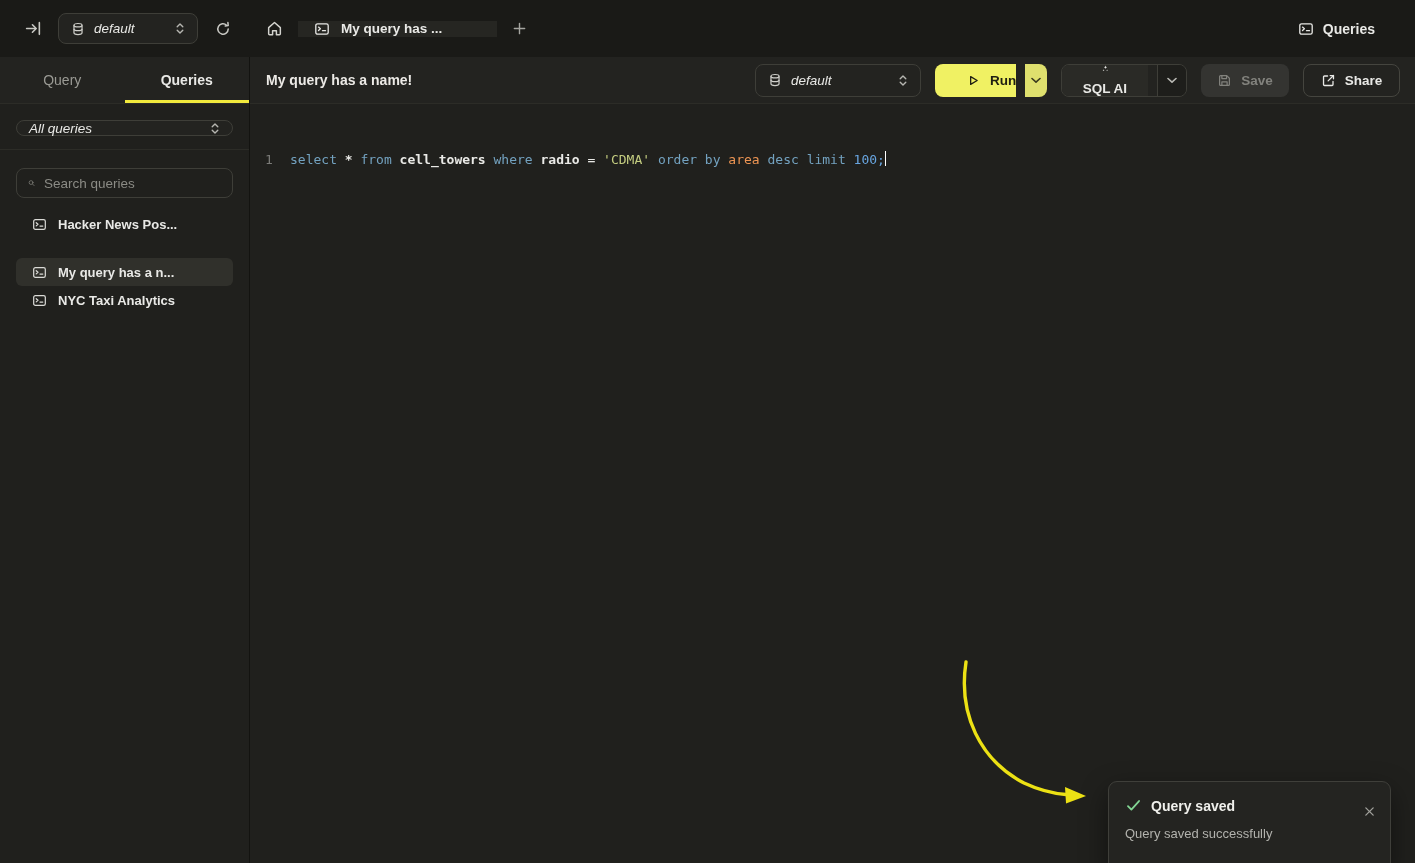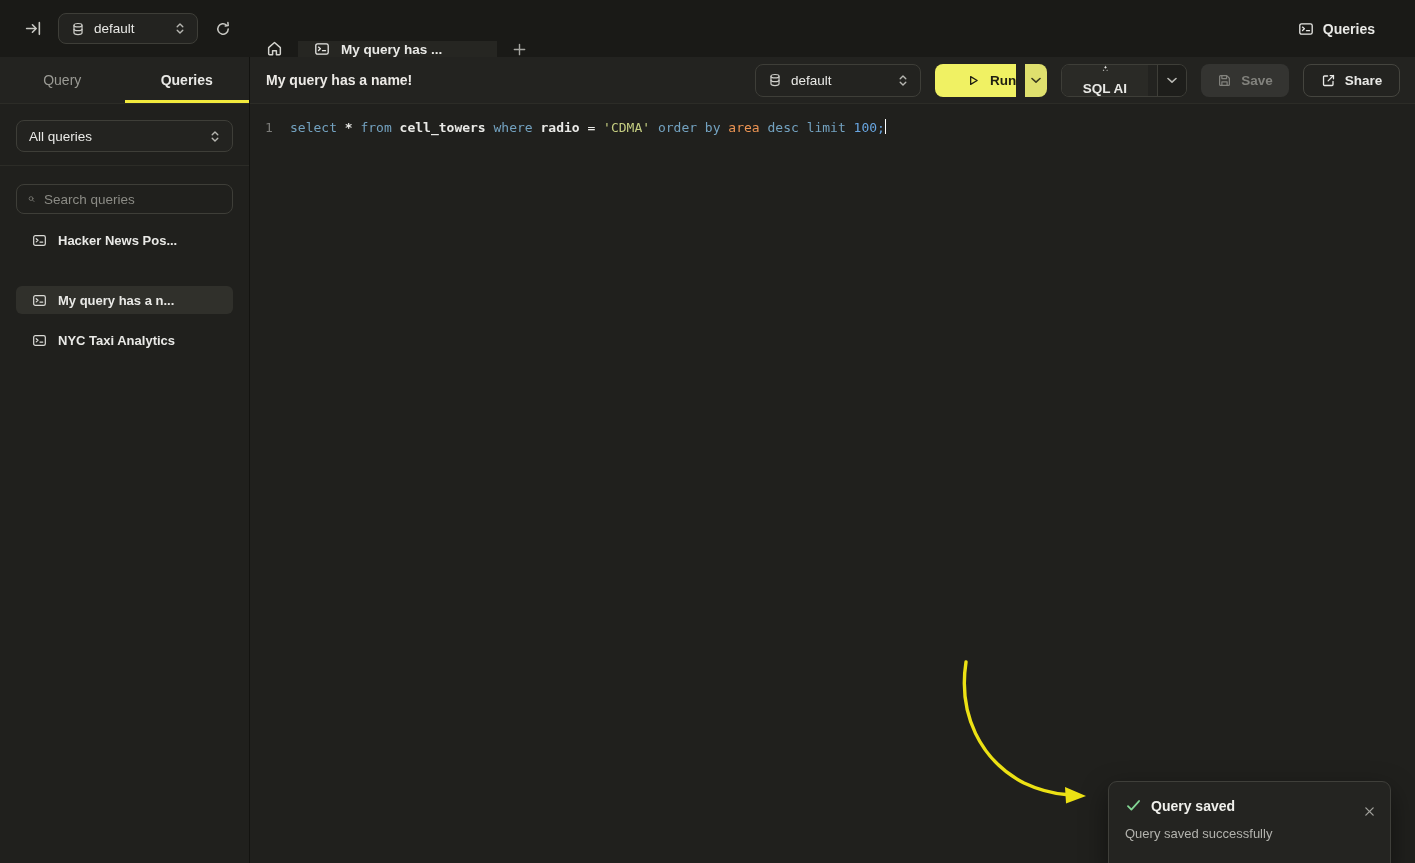--- a/index.html
+++ b/index.html
@@ -24,56 +24,56 @@
   }
   *{margin:0;padding:0;box-sizing:border-box;}
   html,body{background:#111;}
   body{font-family:"Liberation Sans", sans-serif;}
   .app{position:relative;width:1415px;height:863px;background:var(--bg-page);color:var(--txt);overflow:hidden;}
 
   
   .topbar{display:flex;align-items:stretch;height:57px;background:var(--bg-topbar);}
   .topbar-left{width:250px;flex:0 0 250px;display:flex;align-items:center;padding:0 12px 0 18px;gap:10px;}
   .icon-btn{display:flex;align-items:center;justify-content:center;width:30px;height:30px;border-radius:6px;color:#c9c9c4;cursor:pointer;background:transparent;border:none;}
-  .select{display:flex;align-items:center;gap:9px;height:31px;border:1px solid var(--border);border-radius:8px;padding:0 12px;background:#232320;cursor:pointer;}
+  .select{display:flex;align-items:center;gap:9px;height:31px;border:1px solid var(--border);border-radius:8px;padding:0 12px;background:#232320;cursor:pointer;font-style:italic;}
   .select .lbl{font-size:13.5px;color:var(--txt);}
   .topbar-left .select{flex:1;}
   .updown{margin-left:auto;color:#b6b6b1;}
-  .tabstrip{display:flex;align-items:flex-end;flex:1;}
+  .tabstrip{display:flex;align-items:center;flex:1;}
   .home-btn{width:48px;display:flex;align-items:center;justify-content:center;color:#d3d3ce;cursor:pointer;background:transparent;border:none;}
   .tab{display:flex;align-items:center;gap:11px;width:199px;padding:0 16px;background:var(--bg-tab-active);color:var(--txt);cursor:pointer;}
   .tab .tab-label{font-size:13.5px;font-weight:600;white-space:nowrap;overflow:hidden;}
   .plus-btn{width:44px;display:flex;align-items:center;justify-content:center;color:#a5a5a0;font-size:19px;cursor:pointer;background:transparent;border:none;}
   .topbar-right{display:flex;align-items:center;gap:9px;margin-left:auto;padding-right:40px;color:var(--txt);}
   .topbar-right .lbl{font-size:14px;font-weight:600;}
 
   
   .body{display:flex;height:806px;}
   .sidebar{width:250px;flex:0 0 250px;border-right:1px solid #131310;display:flex;flex-direction:column;background:var(--bg-page);}
   .sidebar-tabs{display:flex;height:47px;background:var(--bg-row);border-bottom:1px solid var(--border-soft);}
   .side-tab{flex:1;display:flex;align-items:center;justify-content:center;font-size:14px;color:var(--txt-dim);position:relative;cursor:pointer;background:transparent;border:none;font-family:inherit;}
   .side-tab.active{color:var(--txt);font-weight:600;}
   .side-tab.active::after{content:"";position:absolute;left:0;right:0;bottom:0;height:3px;background:var(--yellow-underline);}
   .sidebar-content{padding:16px;}
-  .sidebar .select{height:32px;}
+  .sidebar .select{height:16px;}
   .side-divider{height:1px;background:var(--border-soft);margin:13px -16px 17px -16px;}
   .split-btn{display:flex;height:28px;border-radius:6px;overflow:hidden;cursor:pointer;}
   .split-main{flex:1;display:flex;align-items:center;justify-content:center;gap:8px;background:var(--yellow);color:#1d1d12;font-size:13.5px;font-weight:600;}
   .split-chev{width:24px;display:flex;align-items:center;justify-content:center;color:#3a3a1e;border-left:1px solid rgba(0,0,0,.12);}
   .nq-chev{background:var(--yellow-nq-chev);}
   .search-box{display:flex;align-items:center;gap:9px;height:30px;border:1px solid var(--border);border-radius:8px;padding:12px 11px;margin-top:18px;color:var(--txt-faint);}
   .search-box input{flex:1;background:transparent;border:none;outline:none;color:var(--txt);font-size:13.5px;font-family:inherit;}
   .search-box input::placeholder{color:var(--txt-faint);}
-  .query-list{margin-top:12px;display:flex;flex-direction:column;gap:12px;}
+  .query-list{margin-top:12px;display:flex;flex-direction:column;gap:0;}
   .query-item{display:flex;align-items:center;gap:11px;height:28px;padding:0 9px 0 16px;border-radius:6px;color:var(--txt);cursor:pointer;background:transparent;border:none;font-family:inherit;}
   .query-item.selected{background:var(--bg-selected);margin-top:20px;}
   .query-item .q-label{font-size:13px;font-weight:600;white-space:nowrap;}
 
   
-  .main{flex:1;display:flex;flex-direction:column;}
+  .main{flex:1;display:flex;flex-direction:column;gap:32px;}
   .main-header{display:flex;align-items:center;height:47px;background:var(--bg-row);border-bottom:1px solid var(--border-soft);padding:0 15px 0 16px;}
   .page-title{font-size:14px;font-weight:600;color:#eceae6;}
   .toolbar{margin-left:auto;display:flex;align-items:center;gap:14px;}
   .toolbar .select{width:166px;height:33px;}
   .btn{display:flex;align-items:center;justify-content:center;gap:9px;height:33px;border-radius:8px;font-size:13.5px;font-weight:600;cursor:pointer;border:none;font-family:inherit;}
   .run-btn{width:112px;padding:0;overflow:hidden;}
   .run-main{flex:1;display:flex;align-items:center;justify-content:center;gap:10px;background:var(--yellow);color:#1f1f12;height:100%;font-weight:600;font-size:13.5px;}
   .run-chev{width:26px;height:100%;display:flex;align-items:center;justify-content:center;background:var(--yellow-run-chev);color:#3a3a1e;}
   .sqlai-btn{width:126px;border:1px solid var(--border);padding:0;overflow:hidden;background:transparent;}
   .sqlai-main{flex:1;display:flex;align-items:center;justify-content:center;gap:9px;background:#2a2a26;color:var(--txt);height:100%;font-weight:600;font-size:13.5px;}

